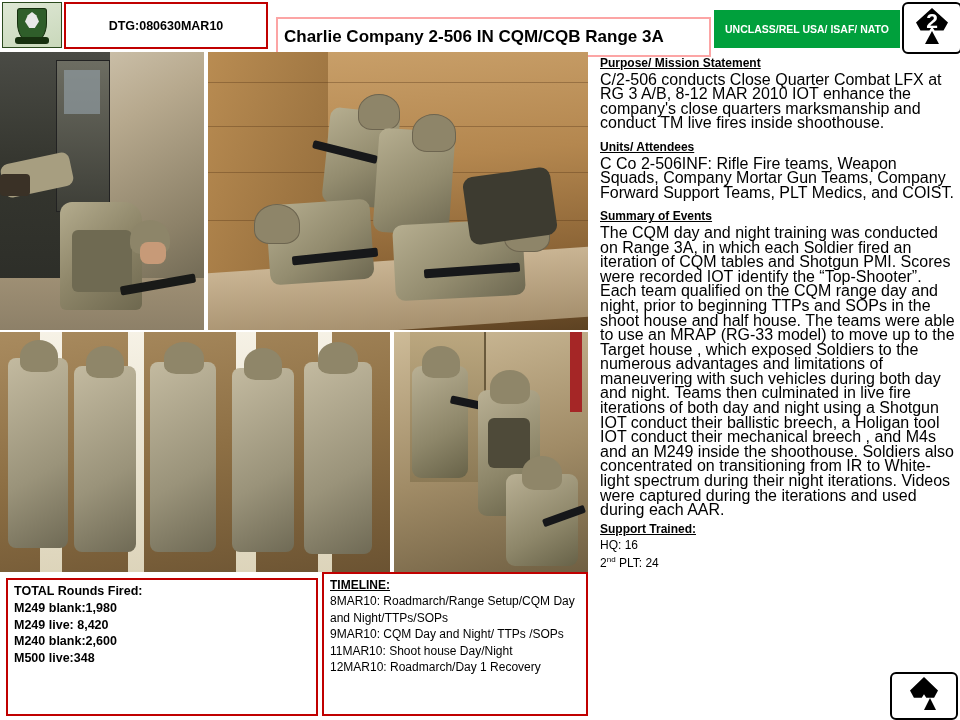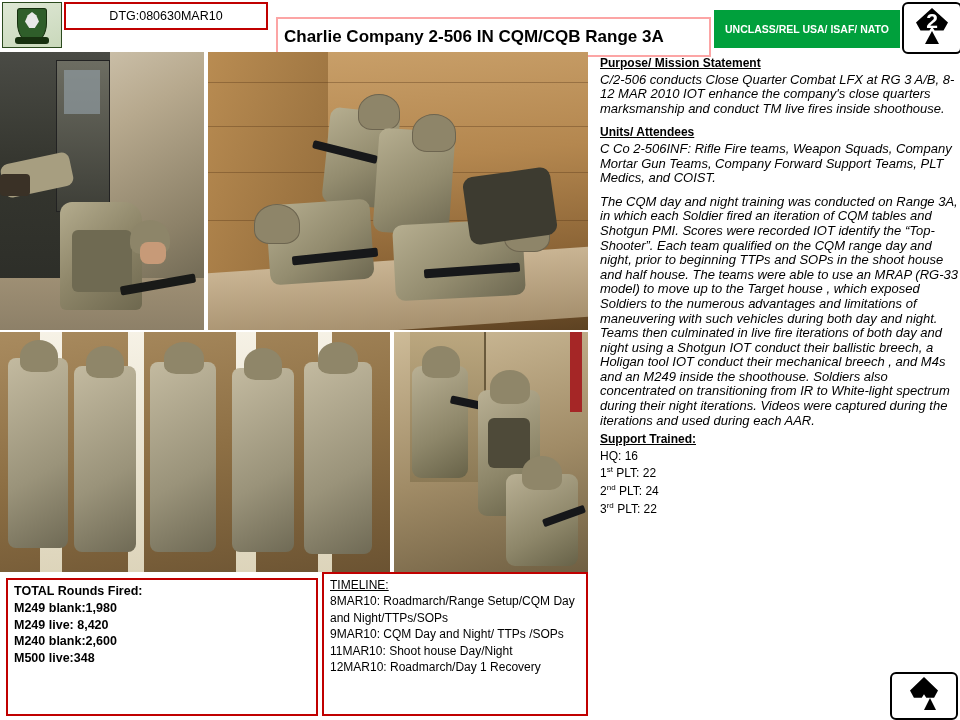--- a/index.html
+++ b/index.html
@@ -62,27 +62,27 @@
     height: 7px;
     background: #17300f;
     border-radius: 3px;
   }
 
   .hdr-dtg {
     position: absolute;
     left: 64px;
     top: 2px;
     width: 204px;
-    height: 28px;
+    height: 47px;
     border: 2px solid #c00000;
     box-sizing: border-box;
     display: flex;
     align-items: center;
     justify-content: center;
-    font-weight: normal;
+    font-weight: bold;
     font-size: 12.5px;
     color: #000;
   }
   .hdr-title {
     position: absolute;
     left: 276px;
     top: 17px;
     width: 435px;
     height: 40px;
     border: 2px solid #fca5a5;
@@ -379,22 +379,21 @@
     line-height: 14.6px;
   }
   .rc-head {
     font-weight: bold;
     text-decoration: underline;
     margin-bottom: 2px;
     font-size: 12px;
   }
   .rc-para {
     margin: 0 0 9px 0;
-    font-size: 13px;
-    font-style: italic;
+    font-size: 16px;
   }
   .rc-para.tight { margin-bottom: 4px; }
   .rc-list { margin: 0; font-size: 12px; }
   .rc-list div { white-space: nowrap; }
   sup { font-size: 8px; vertical-align: super; }
 
   
   .box-rounds {
     position: absolute;
     left: 6px;
@@ -414,21 +413,21 @@
     top: 572px;
     width: 266px;
     height: 144px;
     border: 2px solid #c00000;
     box-sizing: border-box;
     padding: 3px 6px;
     font-size: 12px;
     line-height: 16.4px;
   }
   .box-timeline .tl-title {
-    font-weight: normal;
+    font-weight: bold;
     text-decoration: underline;
   }
 
   
   .foot-spade {
     position: absolute;
     left: 890px;
     top: 672px;
     width: 64px;
     height: 44px;
@@ -549,28 +548,27 @@
     <div class="e-rifle" style="left:148px; top:180px; width:44px; height:8px; transform:rotate(-20deg);"></div>
   </div>
 
   <div class="right-col">
     <div class="rc-head">Purpose/ Mission Statement</div>
     <p class="rc-para">C/2-506 conducts Close Quarter Combat LFX at RG 3 A/B, 8-12 MAR 2010 IOT enhance the company's  close quarters marksmanship and conduct TM live fires inside shoothouse.</p>
 
     <div class="rc-head">Units/ Attendees</div>
     <p class="rc-para">C Co 2-506INF: Rifle Fire teams, Weapon Squads, Company Mortar  Gun Teams, Company Forward Support Teams, PLT Medics, and COIST.</p>
 
+    <div class="rc-head">Summary of Events</div>
     <p class="rc-para tight">The CQM day and night training was conducted on Range 3A, in which each Soldier fired an iteration of CQM tables and Shotgun PMI.  Scores were recorded IOT identify the “Top-Shooter”.  Each team qualified on the CQM range day and night, prior to beginning TTPs  and SOPs in the shoot house and half house. The teams were able to use an MRAP (RG-33 model) to move up to the Target house , which exposed Soldiers to the numerous advantages and limitations of maneuvering with such vehicles during both day and night.  Teams then culminated in live fire iterations of both day and night using a Shotgun IOT conduct their ballistic breech, a Holigan tool IOT conduct their mechanical breech , and M4s and an M249 inside the shoothouse.  Soldiers also concentrated on transitioning from IR to White-light spectrum during their night iterations.  Videos were captured during the iterations and used during each AAR.</p>
 
     <div class="rc-head">Support Trained:</div>
     <div class="rc-list">
       <div><span>HQ:</span>&nbsp;<span>16</span></div>
-      <div><span>1</span><sup>st</sup><span> PLT: 22</span></div>
       <div><span>2</span><sup>nd</sup><span> PLT:  24</span></div>
-      <div><span>3</span><sup>rd</sup><span> PLT:  22</span></div>
     </div>
   </div>
 
   <div class="box-rounds">
     <div>TOTAL Rounds Fired:</div>
     <div>M249  blank:1,980</div>
     <div>M249 live: 8,420</div>
     <div>M240 blank:2,600</div>
     <div>M500 live:348</div>
   </div>

